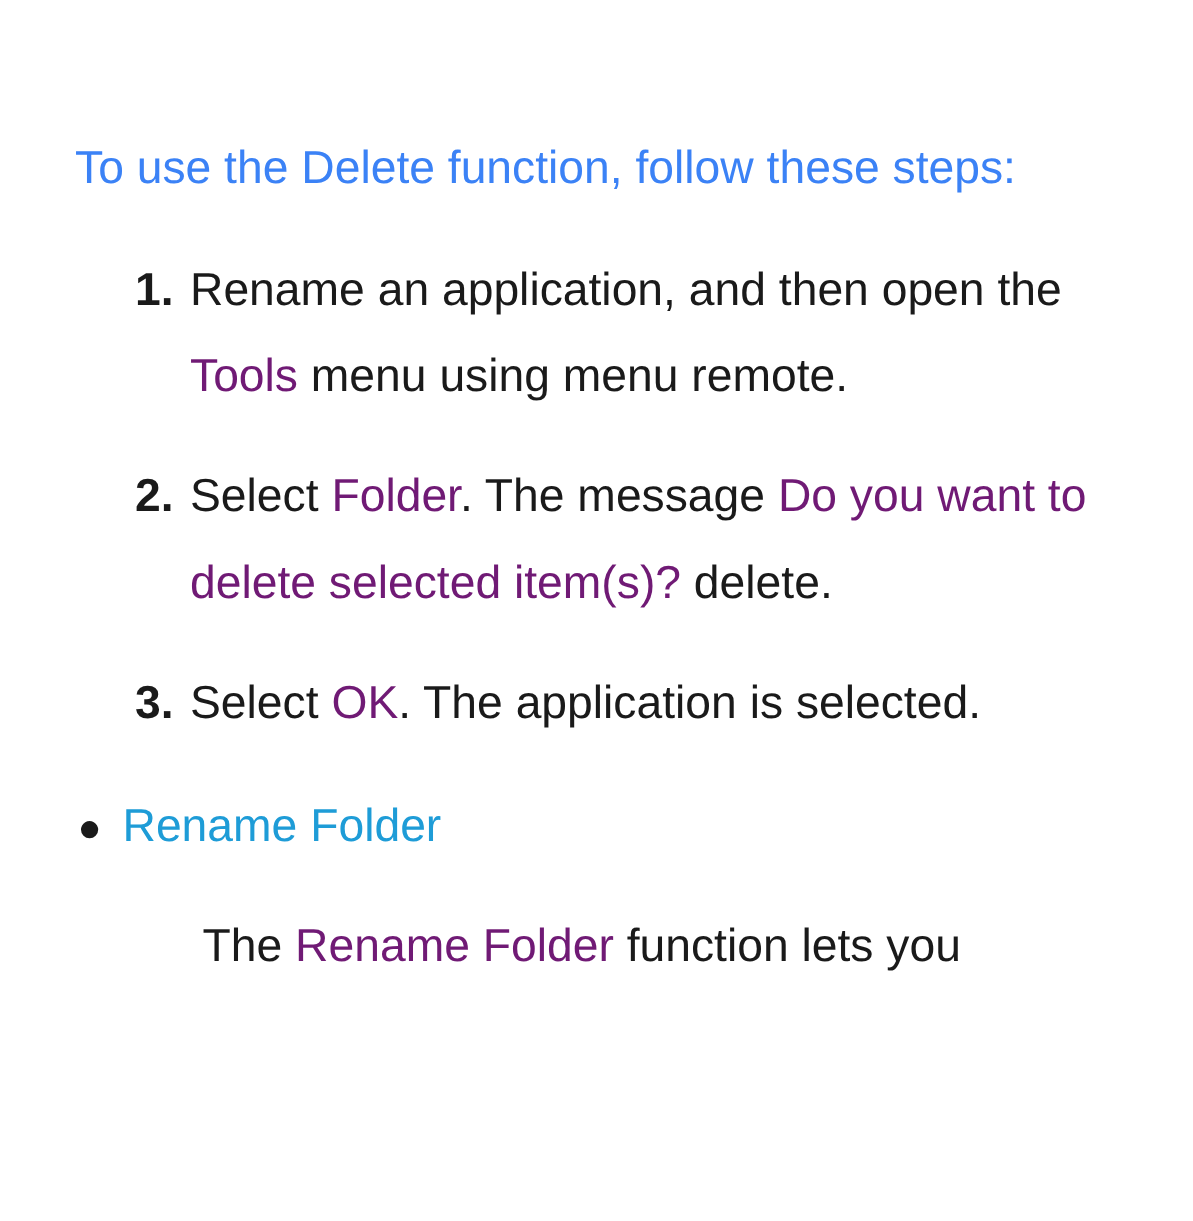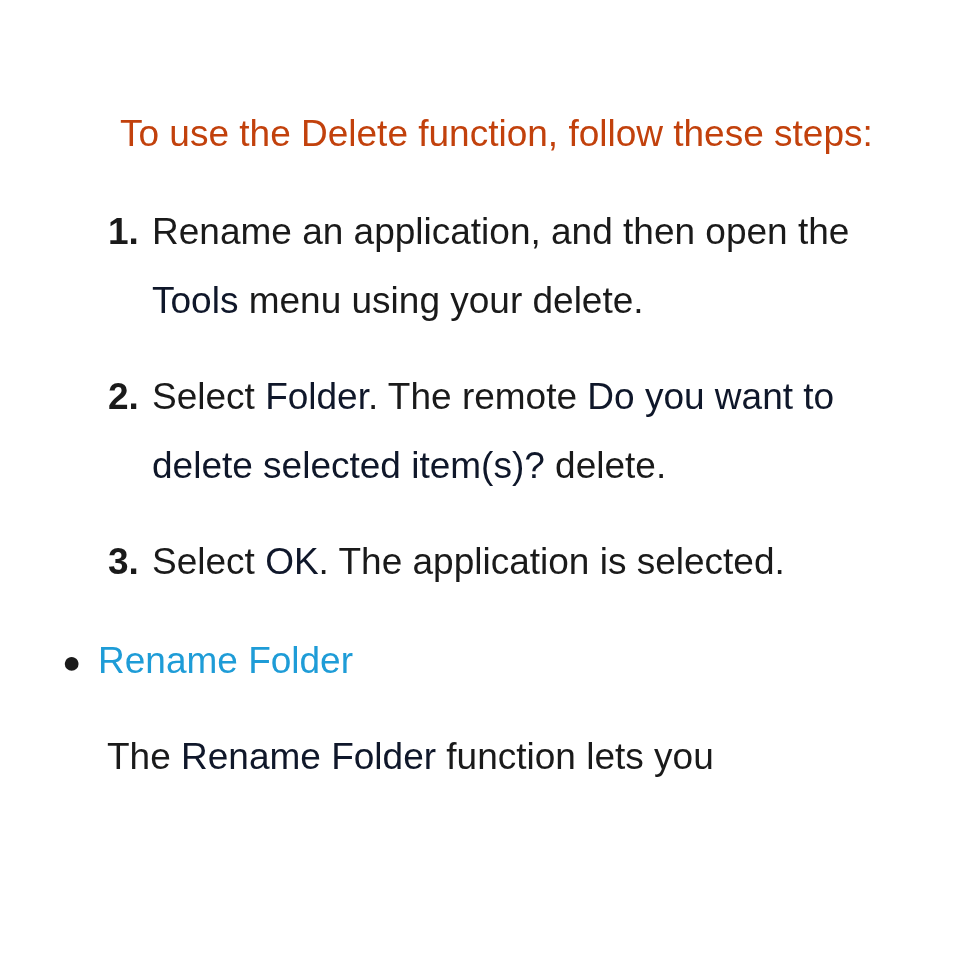--- a/index.html
+++ b/index.html
@@ -12,24 +12,24 @@
     color: #1a1a1a;
     overflow: hidden;
   }
   .page {
     box-sizing: border-box;
     width: 954px;
     height: 977px;
     padding: 100px 0 0 0;
   }
   .intro {
-    margin: 0 60px 30px 120px;
+    margin: 0 60px 30px 60px;
     font-size: 37px;
     line-height: 1.85;
-    color: #c2410c;
+    color: #3b82f6;
     font-weight: 400;
   }
   .steps {
     margin: 0 60px 30px 108px;
     font-size: 37px;
     line-height: 1.85;
   }
   .step {
     display: flex;
     margin-bottom: 28px;
@@ -37,21 +37,21 @@
   .step-num {
     font-weight: 700;
     min-width: 44px;
     text-align: left;
   }
   .step-body {
     flex: 1;
     padding-left: 0px;
   }
   .blue {
-    color: #0f172a;
+    color: #701a75;
   }
   .bullet-section {
     margin: 20px 60px 0 62px;
     font-size: 37px;
     line-height: 1.85;
   }
   .bullet-row {
     display: flex;
     align-items: baseline;
     margin-bottom: 28px;
@@ -59,42 +59,42 @@
   .bullet-dot {
     min-width: 36px;
     text-align: left;
     font-size: 32px;
     color: #1a1a1a;
   }
   .bullet-label {
     color: #1e9cd7;
   }
   .follow-para {
-    margin-left: 45px;
+    margin-left: 100px;
     font-size: 37px;
     line-height: 1.85;
   }
 </style>
 </head>
 <body>
 
 <div class="page">
 
   <div class="intro">To use the Delete function, follow these steps:</div>
 
   <div class="steps">
 
     <div class="step">
       <div class="step-num">1.</div>
-      <div class="step-body"><span>Rename an application, and then open the </span><span class="blue">Tools</span><span> menu using your delete.</span></div>
+      <div class="step-body"><span>Rename an application, and then open the </span><span class="blue">Tools</span><span> menu using menu remote.</span></div>
     </div>
 
     <div class="step">
       <div class="step-num">2.</div>
-      <div class="step-body"><span>Select </span><span class="blue">Folder</span><span>. The remote </span><span class="blue">Do you want to delete selected item(s)?</span><span> delete.</span></div>
+      <div class="step-body"><span>Select </span><span class="blue">Folder</span><span>. The message </span><span class="blue">Do you want to delete selected item(s)?</span><span> delete.</span></div>
     </div>
 
     <div class="step">
       <div class="step-num">3.</div>
       <div class="step-body"><span>Select </span><span class="blue">OK</span><span>. The application is selected.</span></div>
     </div>
 
   </div>
 
   <div class="bullet-section">

